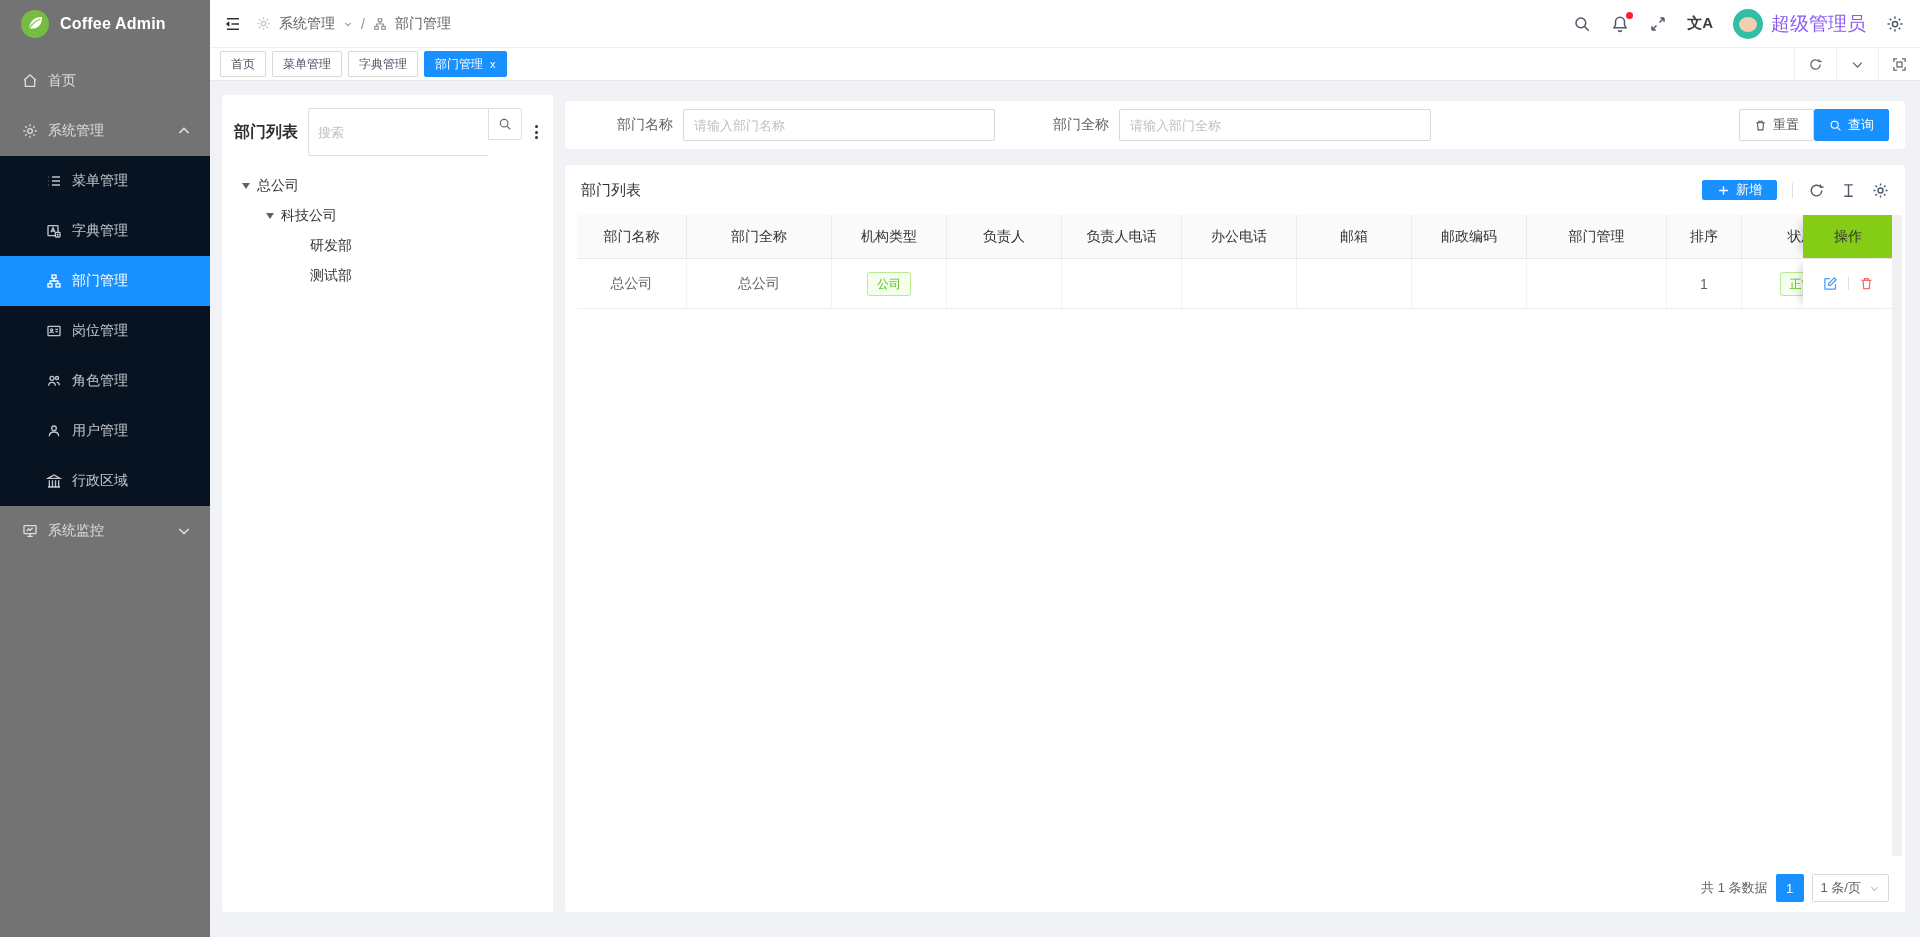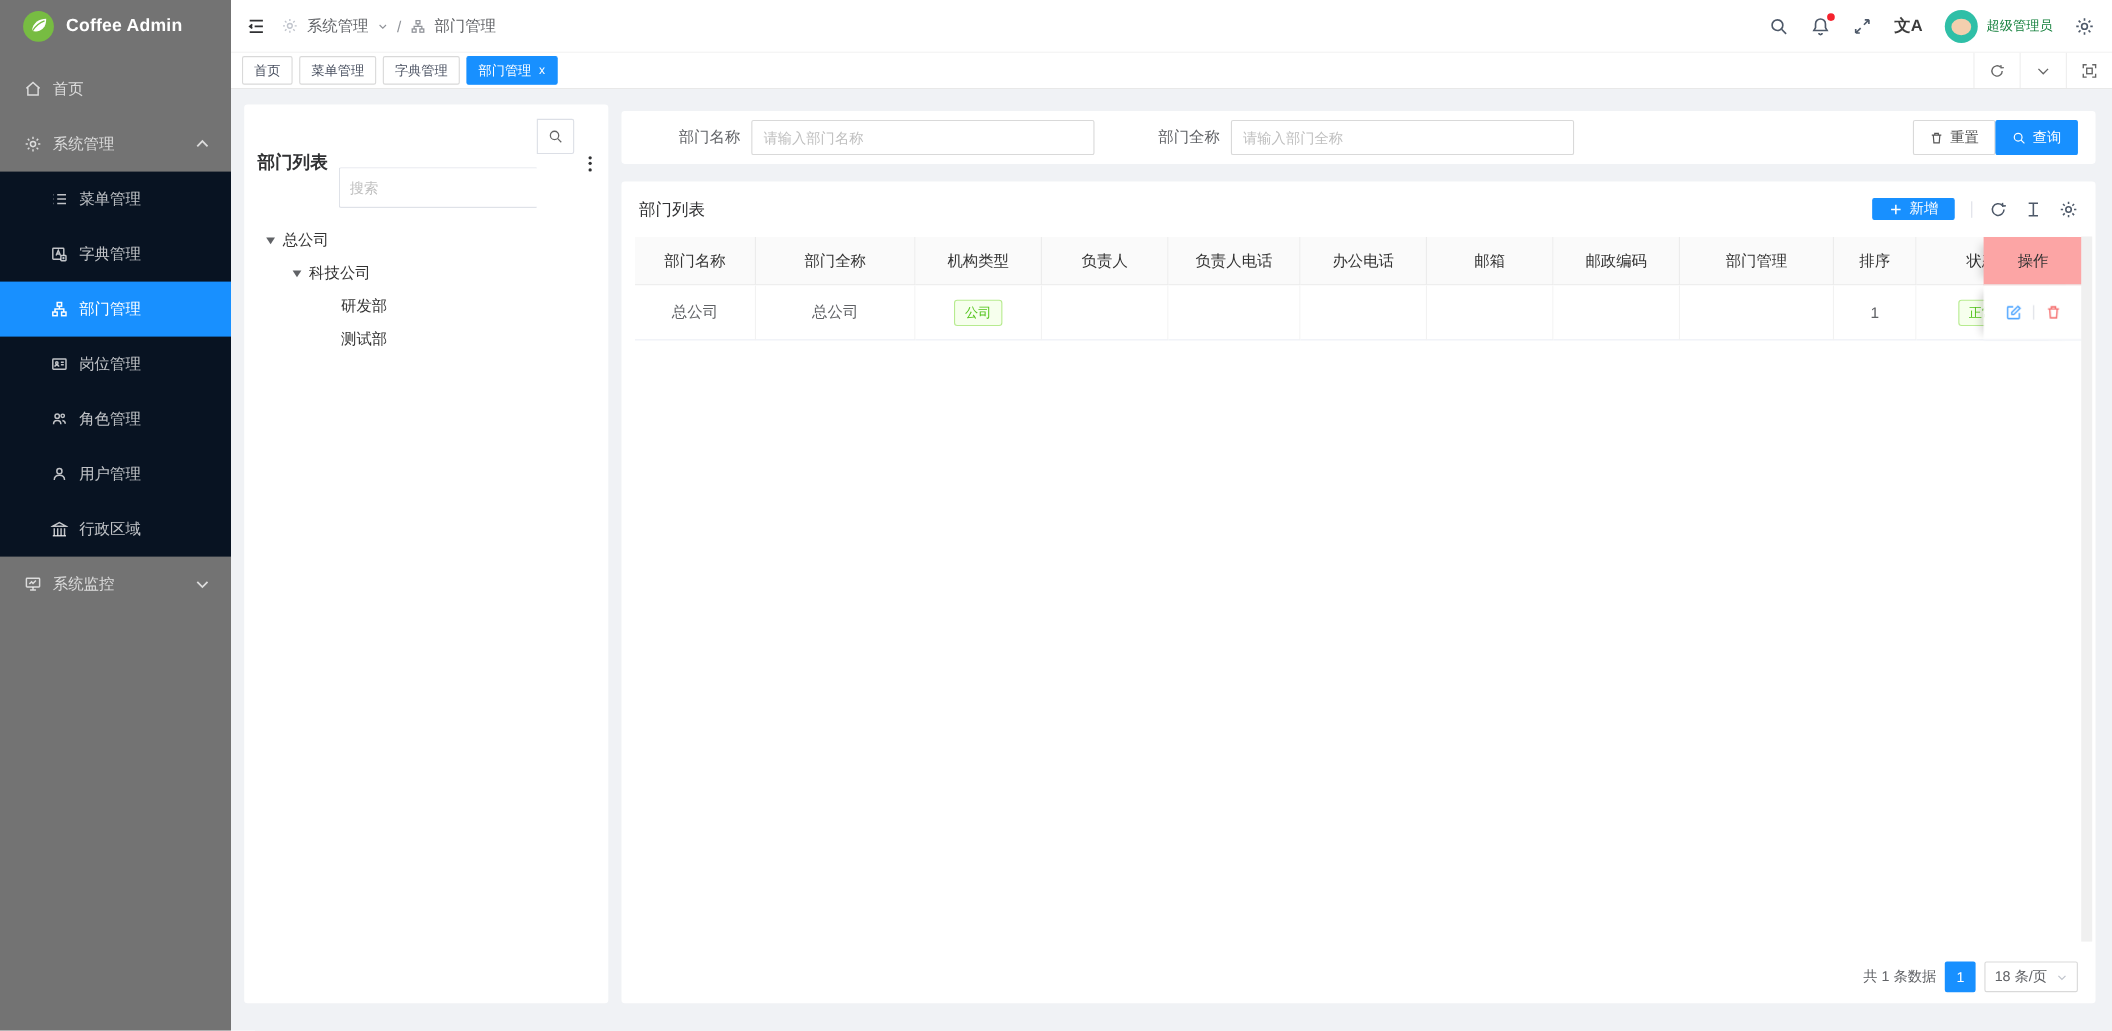--- a/index.html
+++ b/index.html
@@ -25,38 +25,38 @@
   .topbar { height:48px; background:#fff; display:flex; align-items:center; padding:0 16px 0 14px; gap:14px; border-bottom:1px solid #f0f0f0; flex-shrink:0; }
   .crumb { display:flex; align-items:center; gap:8px; font-size:14px; color:#606266; }
   .crumb .dim { color:#c0c4cc; }
   .topbar-right { margin-left:auto; display:flex; align-items:center; gap:20px; color:#4e5969; }
   .icon-btn { position:relative; display:flex; align-items:center; cursor:pointer; }
   .icon-btn svg { width:18px; height:18px; }
   .dot { position:absolute; top:-3px; right:-4px; width:7px; height:7px; border-radius:50%; background:#f5222d; }
   .translate-glyph { font-size:15px; font-weight:bold; color:#3c3c3c; }
   .avatar { width:30px; height:30px; border-radius:50%; background:#2fbfa7; position:relative; overflow:hidden; flex-shrink:0; }
   .avatar::after { content:""; position:absolute; left:6px; top:8px; width:18px; height:15px; border-radius:50%; background:#f3cfae; }
-  .username { font-size:12px; color:#15803d; }
+  .username { font-size:19px; color:#8b5cf6; }
 
   .tabbar { height:33px; background:#fff; border-bottom:1px solid #e8e8e8; display:flex; align-items:center; padding-left:10px; flex-shrink:0; }
   .tab { height:26px; padding:0 10px; border:1px solid #d9d9d9; border-radius:2px; margin-right:6px; font-size:12px; color:#495060; background:#fff; display:flex; align-items:center; gap:7px; cursor:pointer; }
   .tab.active { background:#1890ff; border-color:#1890ff; color:#fff; }
   .tab .x { font-size:11px; line-height:1; }
   .tabbar-right { margin-left:auto; display:flex; height:100%; }
   .tb-btn { width:42px; height:100%; display:flex; align-items:center; justify-content:center; border-left:1px solid #eee; color:#666; cursor:pointer; }
   .tb-btn svg { width:15px; height:15px; }
 
   .content { flex:1; display:flex; gap:12px; padding:14px 15px 25px 12px; min-height:0; }
 
   
   .tree-card { width:331px; flex-shrink:0; background:#fff; border-radius:3px; padding:13px 12px; display:flex; flex-direction:column; }
   .tree-head { display:flex; align-items:center; gap:10px; }
   .tree-title { font-size:16px; font-weight:bold; color:#303133; white-space:nowrap; }
   .tree-search { flex:1; display:flex; min-width:0; }
-  .tree-search input { flex:1; min-width:0; height:37px; border:1px solid #dcdfe6; border-right:none; border-radius:2px 0 0 2px; padding:0 9px; font-size:13px; outline:none; color:#333;margin-top:44px; }
+  .tree-search input { flex:1; min-width:0; height:48px; border:1px solid #dcdfe6; border-right:none; border-radius:2px 0 0 2px; padding:0 9px; font-size:13px; outline:none; color:#333; }
   .tree-search input::placeholder { color:#bfbfbf; }
   .tree-search-btn { width:34px; height:32px; border:1px solid #dcdfe6; border-radius:0 2px 2px 0; background:#fff; display:flex; align-items:center; justify-content:center; color:#666; cursor:pointer; }
   .tree-search-btn svg { width:14px; height:14px; }
   .kebab { display:flex; flex-direction:column; gap:2.5px; padding:0 3px; cursor:pointer; }
   .kebab i { width:3px; height:3px; border-radius:50%; background:#303133; }
   .tree-body { margin-top:15px; font-size:14px; color:#333; }
   .tnode { height:30px; display:flex; align-items:center; gap:7px; cursor:pointer; }
   .tnode.l0 { padding-left:8px; }
   .tnode.l1 { padding-left:32px; }
   .tnode.l2 { padding-left:76px; }
@@ -85,21 +85,21 @@
 
   .tscroll { flex:1; min-height:0; margin:0 12px; overflow-x:scroll; overflow-y:hidden; position:relative; }
   .tscroll::-webkit-scrollbar { height:10px; }
   .tscroll::-webkit-scrollbar-thumb { background:#c1c1c1; border-radius:5px; }
   .tscroll::-webkit-scrollbar-track { background:transparent; }
   table { border-collapse:separate; border-spacing:0; table-layout:fixed; width:1375px; font-size:14px; }
   th { height:44px; background:#fafafa; color:#333; font-weight:500; text-align:center; border-bottom:1px solid #e8e8e8; border-right:1px solid #ececec; }
   td { height:50px; color:#606266; text-align:center; border-bottom:1px solid #ebeef5; border-right:1px solid #f2f2f2; background:#fff; }
   th:last-child, td:last-child { border-right:none; }
   .sticky { position:sticky; right:0; z-index:3; box-shadow:-8px 0 8px -6px rgba(0,0,0,.18); }
-  th.sticky { background:#fca5a5; }
+  th.sticky { background:#84cc16; }
   .tag-green { display:inline-block; padding:2px 9px; font-size:12px; line-height:1.5; color:#52c41a; background:#f6ffed; border:1px solid #b7eb8f; border-radius:3px; white-space:nowrap; }
   .op-cell { display:flex; align-items:center; justify-content:center; gap:10px; }
   .op-cell svg { width:15px; height:15px; }
   .icon-edit { color:#409eff; cursor:pointer; }
   .icon-del { color:#f56c6c; cursor:pointer; }
   .op-divider { width:1px; height:13px; background:#dcdfe6; }
   .v-track { position:absolute; top:50px; bottom:56px; right:3px; width:10px; background:#f0f0f0; z-index:4; }
 
   .pager { height:48px; display:flex; align-items:center; justify-content:flex-end; gap:8px; padding:0 16px; font-size:13px; color:#606266; flex-shrink:0; }
   .page-num { min-width:28px; height:28px; background:#1890ff; color:#fff; border-radius:2px; display:flex; align-items:center; justify-content:center; cursor:pointer; }
@@ -465,21 +465,21 @@
               </tr>
             </tbody>
           </table>
         </div>
         <div class="v-track"></div>
 
         <div class="pager">
           <span>共 1 条数据</span>
           <span class="page-num">1</span>
           <span class="page-size">
-            <span>18 条/页</span>
+            <span>1 条/页</span>
             <svg viewBox="0 0 24 24" fill="none" stroke="currentColor" stroke-width="2.5">
                 <path d="M5 9l7 7 7-7"></path>
               </svg>
           </span>
         </div>
       </section>
     </div>
   </div>
 </div>
 

